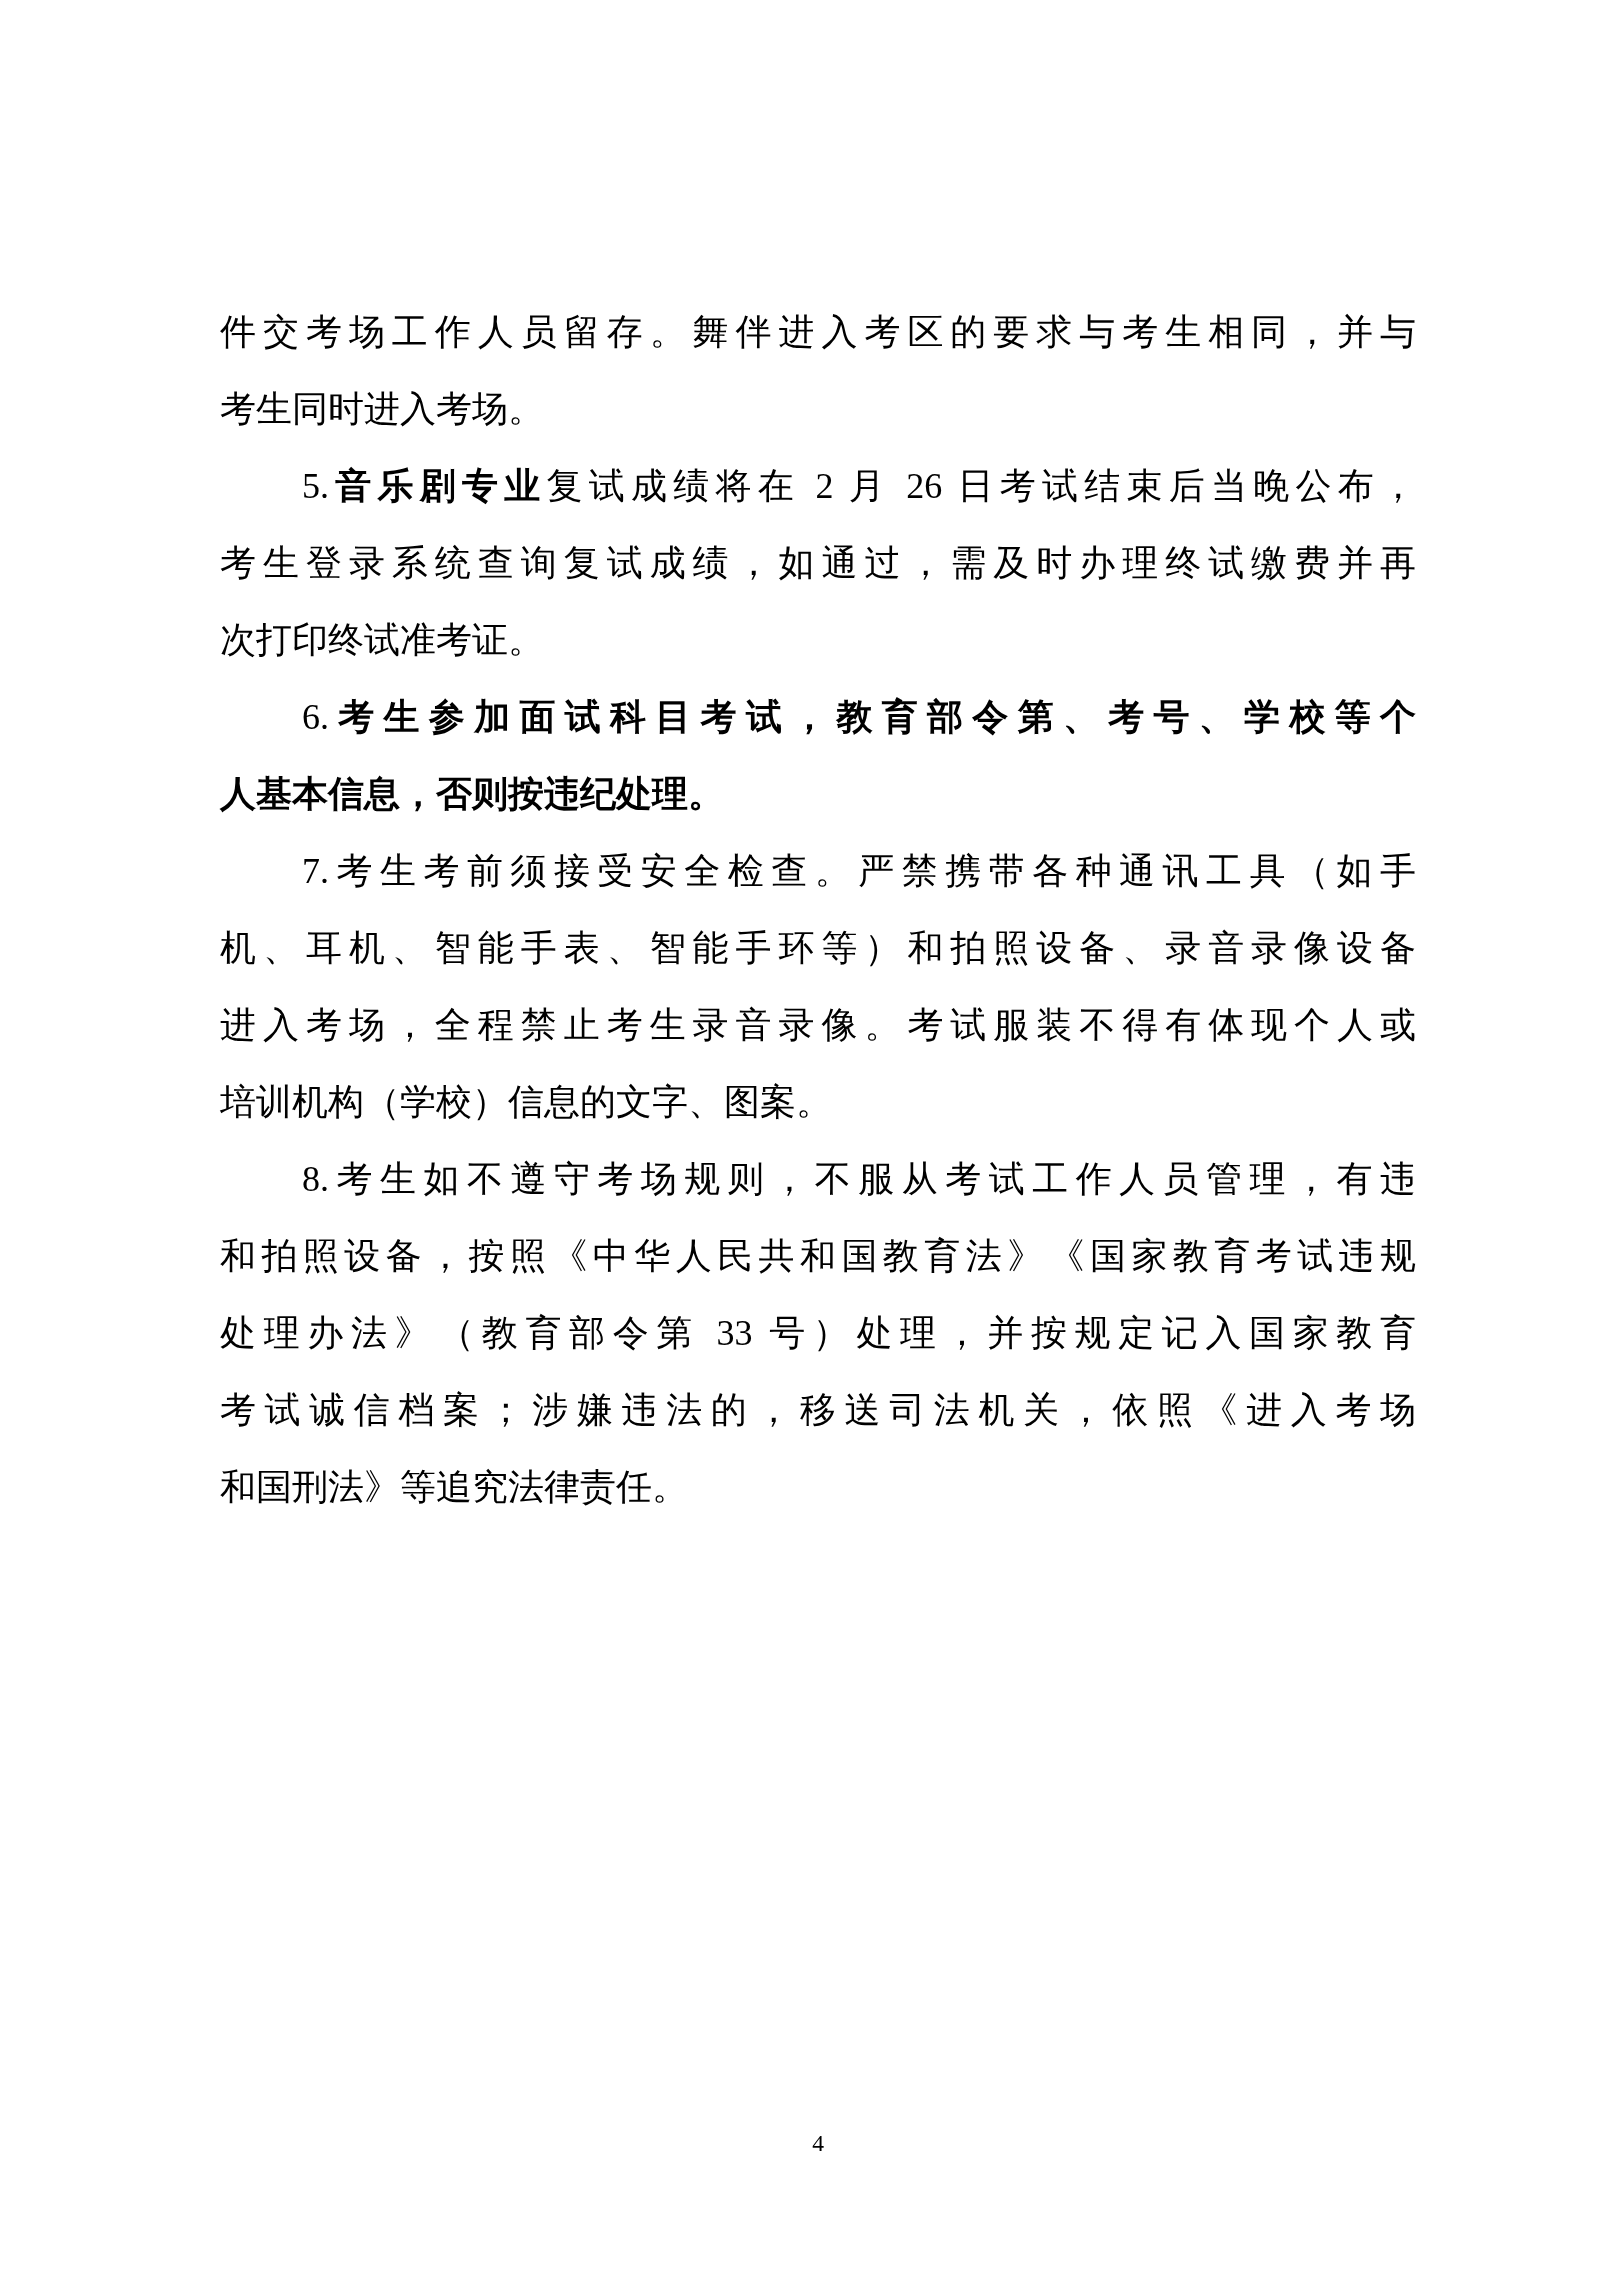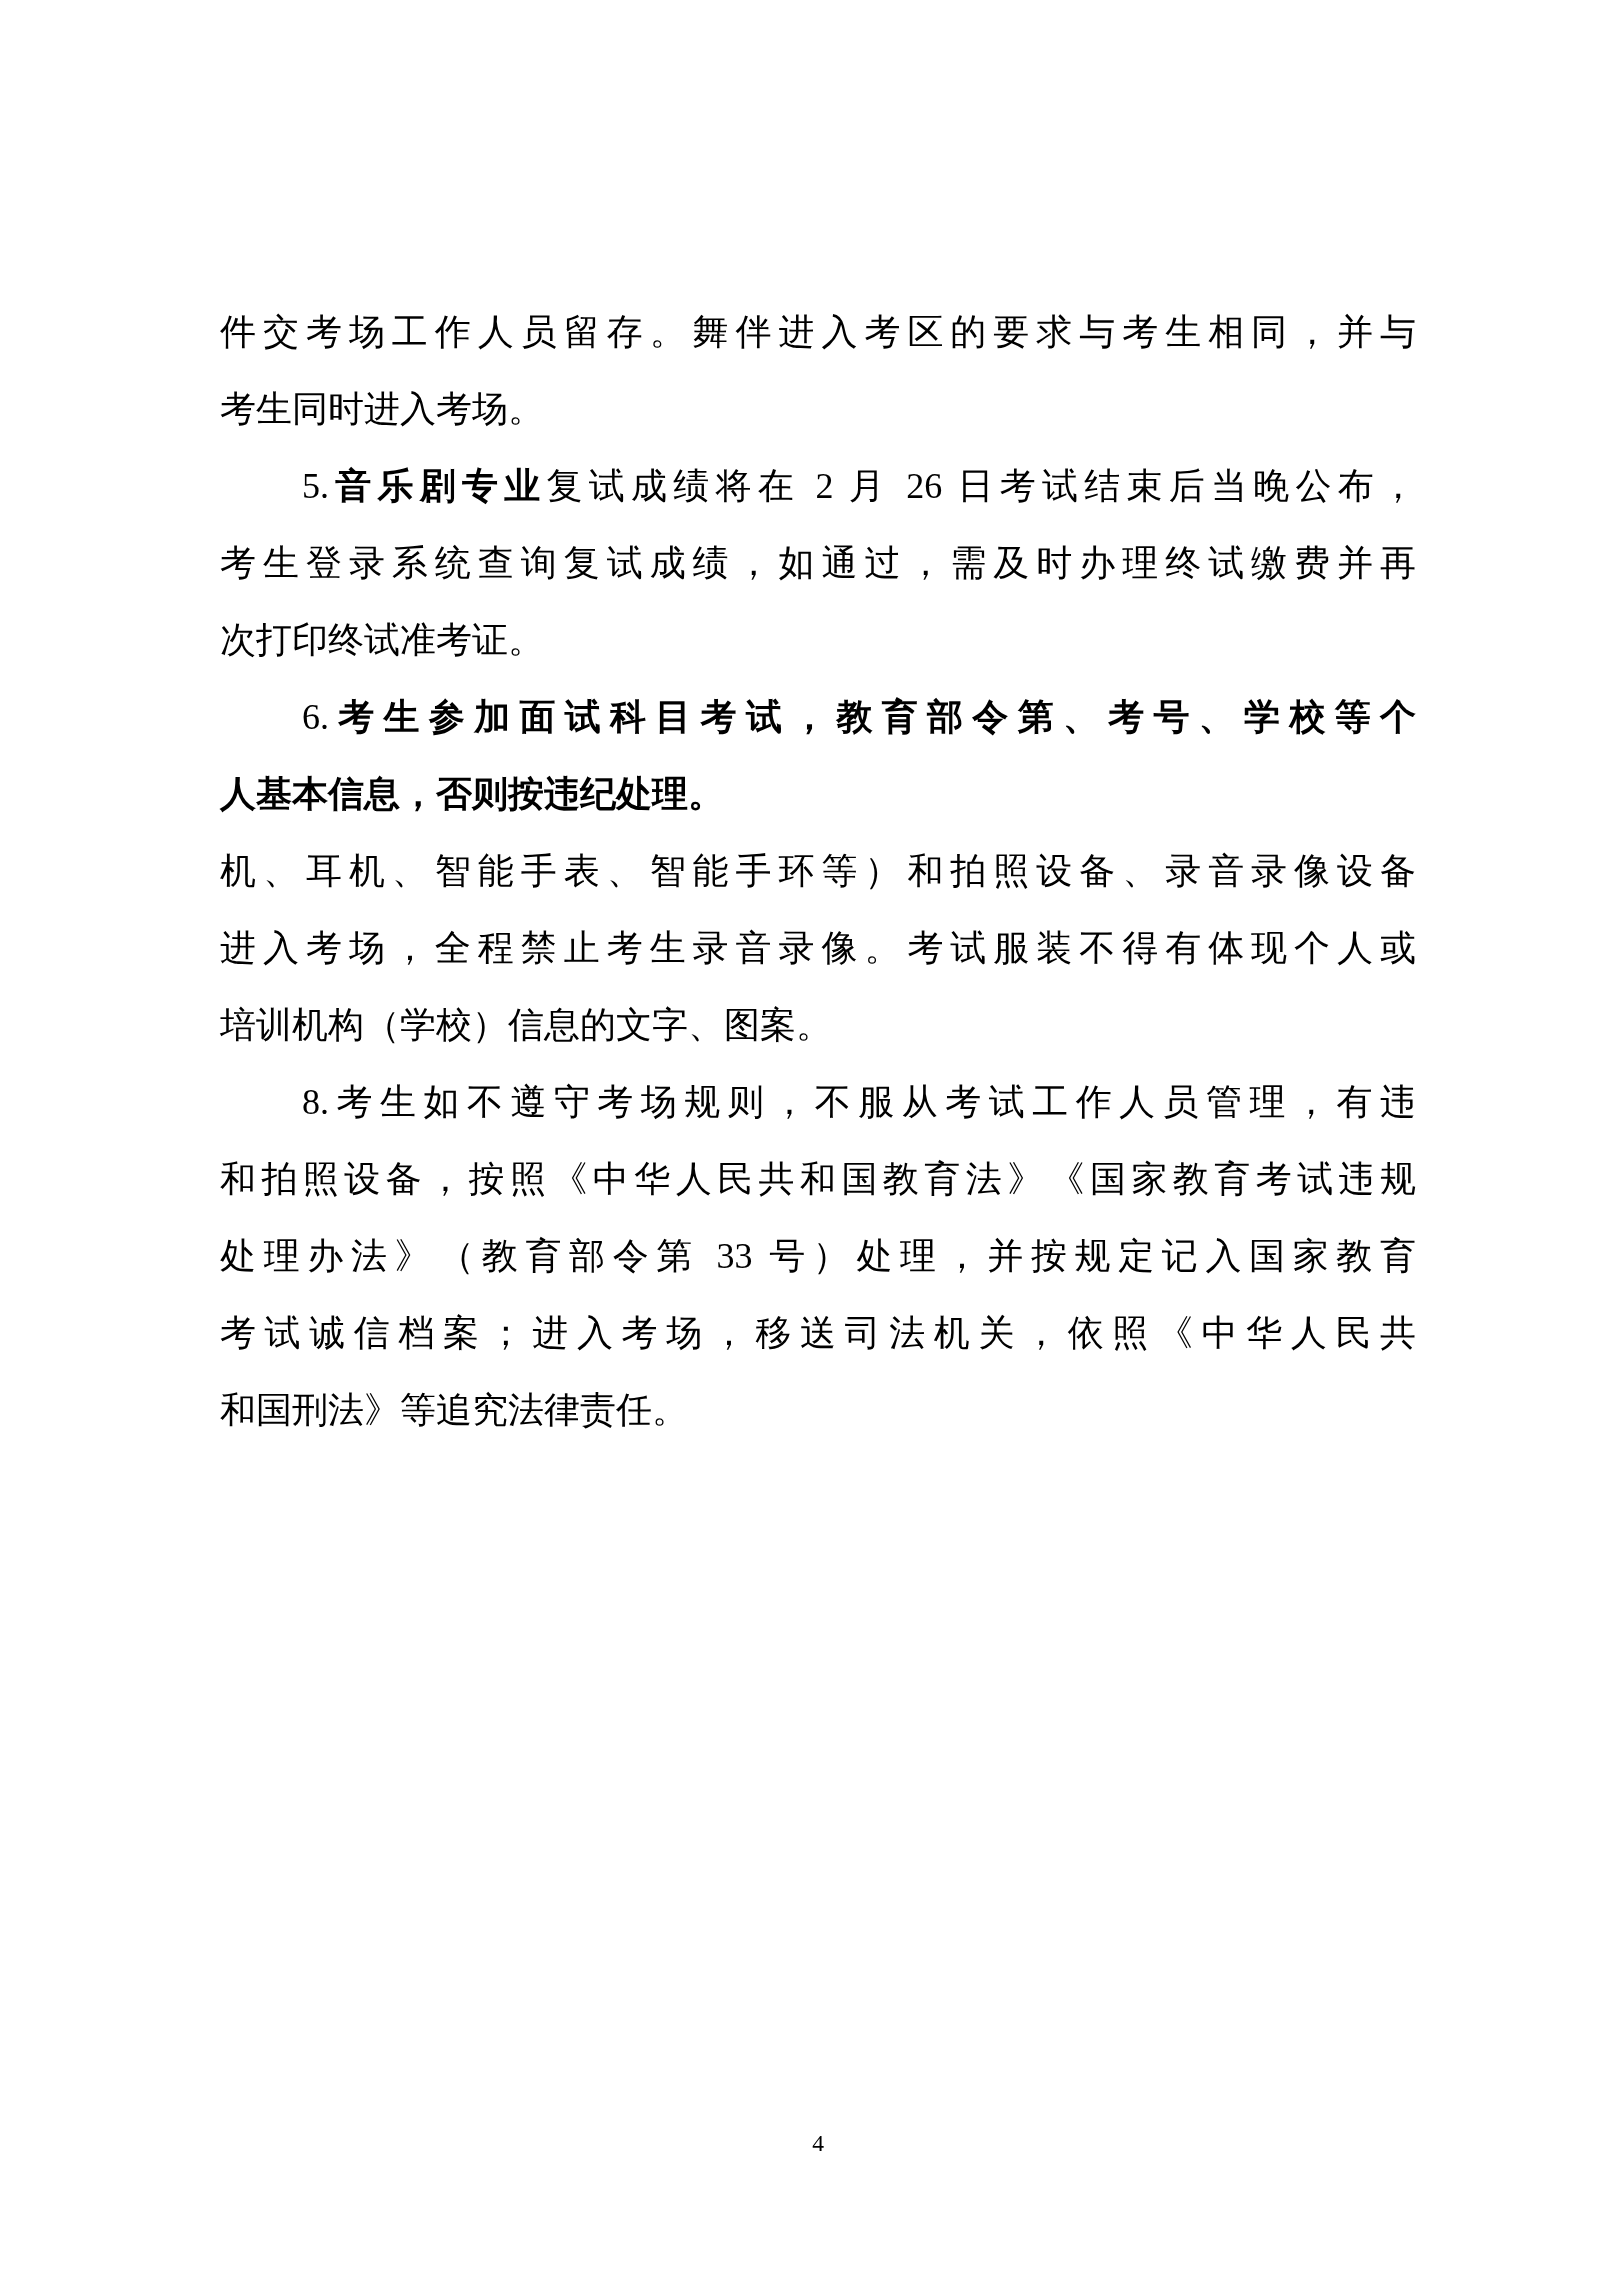--- a/index.html
+++ b/index.html
@@ -62,24 +62,25 @@
 
 <div class="page">
   <div class="text-block">
       <div class="line justify"><span>件交考场工作人员留存。舞伴进入考区的要求与考生相同，并与</span></div>
       <div class="line"><span>考生同时进入考场。</span></div>
       <div class="line justify indent"><span>5.</span><span class="bold">音乐剧专业</span><span>复试成绩将在 2 月 26 日考试结束后当晚公布，</span></div>
       <div class="line justify"><span>考生登录系统查询复试成绩，如通过，需及时办理终试缴费并再</span></div>
       <div class="line"><span>次打印终试准考证。</span></div>
       <div class="line justify indent"><span>6.</span><span class="bold">考生参加面试科目考试，教育部令第、考号、学校等个</span></div>
       <div class="line"><span class="bold">人基本信息，否则按违纪处理。</span></div>
+      <div class="line justify indent"><span>7.考生考前须接受安全检查。严禁携带各种通讯工具（如手</span></div>
       <div class="line justify"><span>机、耳机、智能手表、智能手环等）和拍照设备、录音录像设备</span></div>
       <div class="line justify"><span>进入考场，全程禁止考生录音录像。考试服装不得有体现个人或</span></div>
       <div class="line"><span>培训机构（学校）信息的文字、图案。</span></div>
       <div class="line justify indent"><span>8.考生如不遵守考场规则，不服从考试工作人员管理，有违</span></div>
       <div class="line justify"><span>和拍照设备，按照《中华人民共和国教育法》《国家教育考试违规</span></div>
       <div class="line justify"><span>处理办法》（教育部令第 33 号）处理，并按规定记入国家教育</span></div>
-      <div class="line justify"><span>考试诚信档案；进入考场，移送司法机关，依照《中华人民共</span></div>
+      <div class="line justify"><span>考试诚信档案；涉嫌违法的，移送司法机关，依照《进入考场</span></div>
       <div class="line"><span>和国刑法》等追究法律责任。</span></div>
     </div>
   <div class="page-number">4</div>
 </div>
 
 
 </body></html>

